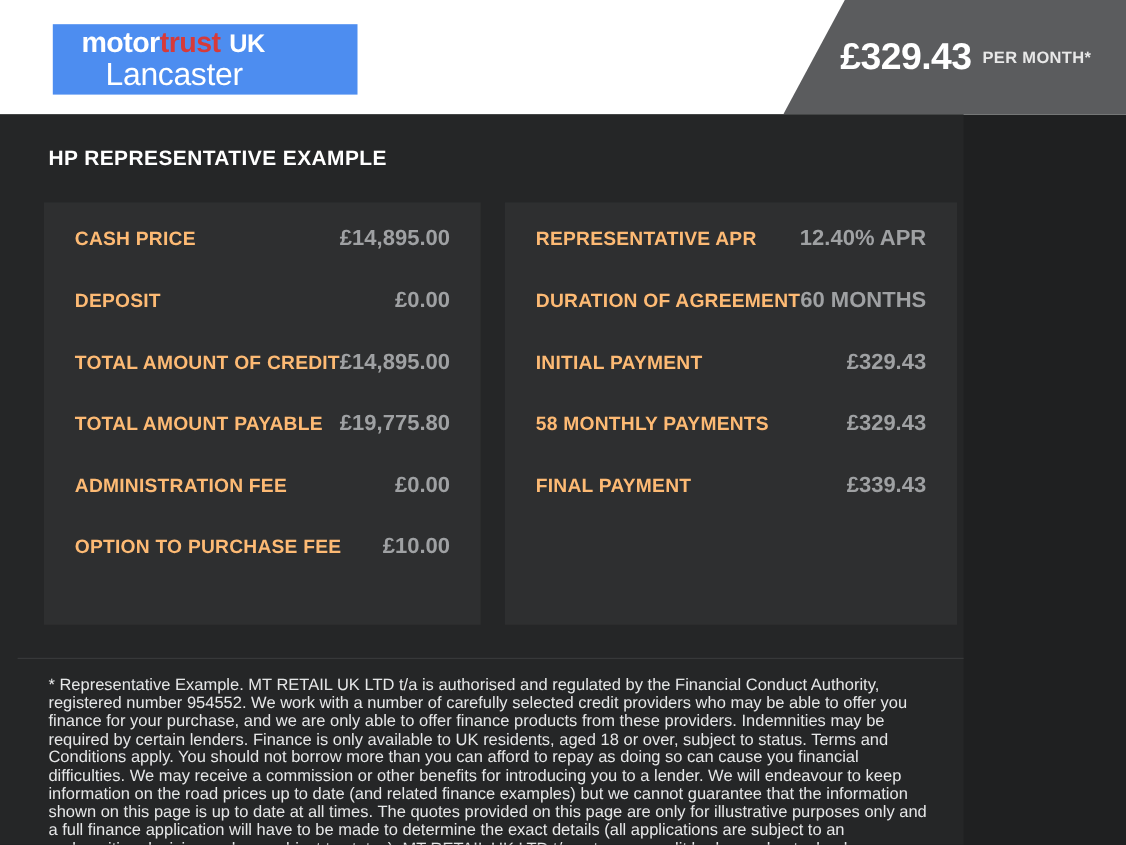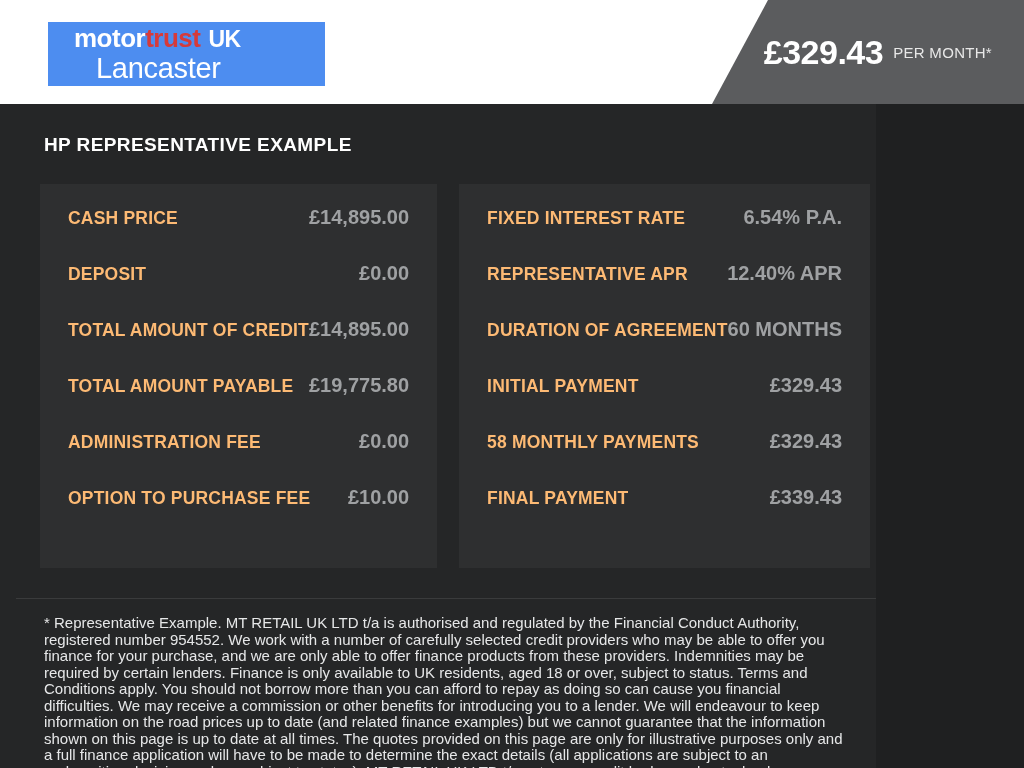--- a/index.html
+++ b/index.html
@@ -77,21 +77,21 @@
   }
   .price-amount {
     color: #ffffff;
     font-size: 34px;
     font-weight: bold;
     letter-spacing: -0.5px;
   }
   .price-suffix {
     color: #e8e8e8;
     font-size: 15px;
-    font-weight: normal;
+    font-weight: bold;
     margin-left: 10px;
     letter-spacing: 0.3px;
   }
 
   
   .main {
     position: relative;
     width: 860px;
     background: #252627;
     padding-top: 30px;
@@ -198,24 +198,20 @@
           <span class="row-value">£0.00</span>
         </div>
         <div class="row">
           <span class="row-label">OPTION TO PURCHASE FEE</span>
           <span class="row-value">£10.00</span>
         </div>
       </div>
 
       <div class="card">
         <div class="row">
-          <span class="row-label">FIXED INTEREST RATE</span>
-          <span class="row-value">6.54% P.A.</span>
-        </div>
-        <div class="row">
           <span class="row-label">REPRESENTATIVE APR</span>
           <span class="row-value">12.40% APR</span>
         </div>
         <div class="row">
           <span class="row-label">DURATION OF AGREEMENT</span>
           <span class="row-value">60 MONTHS</span>
         </div>
         <div class="row">
           <span class="row-label">INITIAL PAYMENT</span>
           <span class="row-value">£329.43</span>

